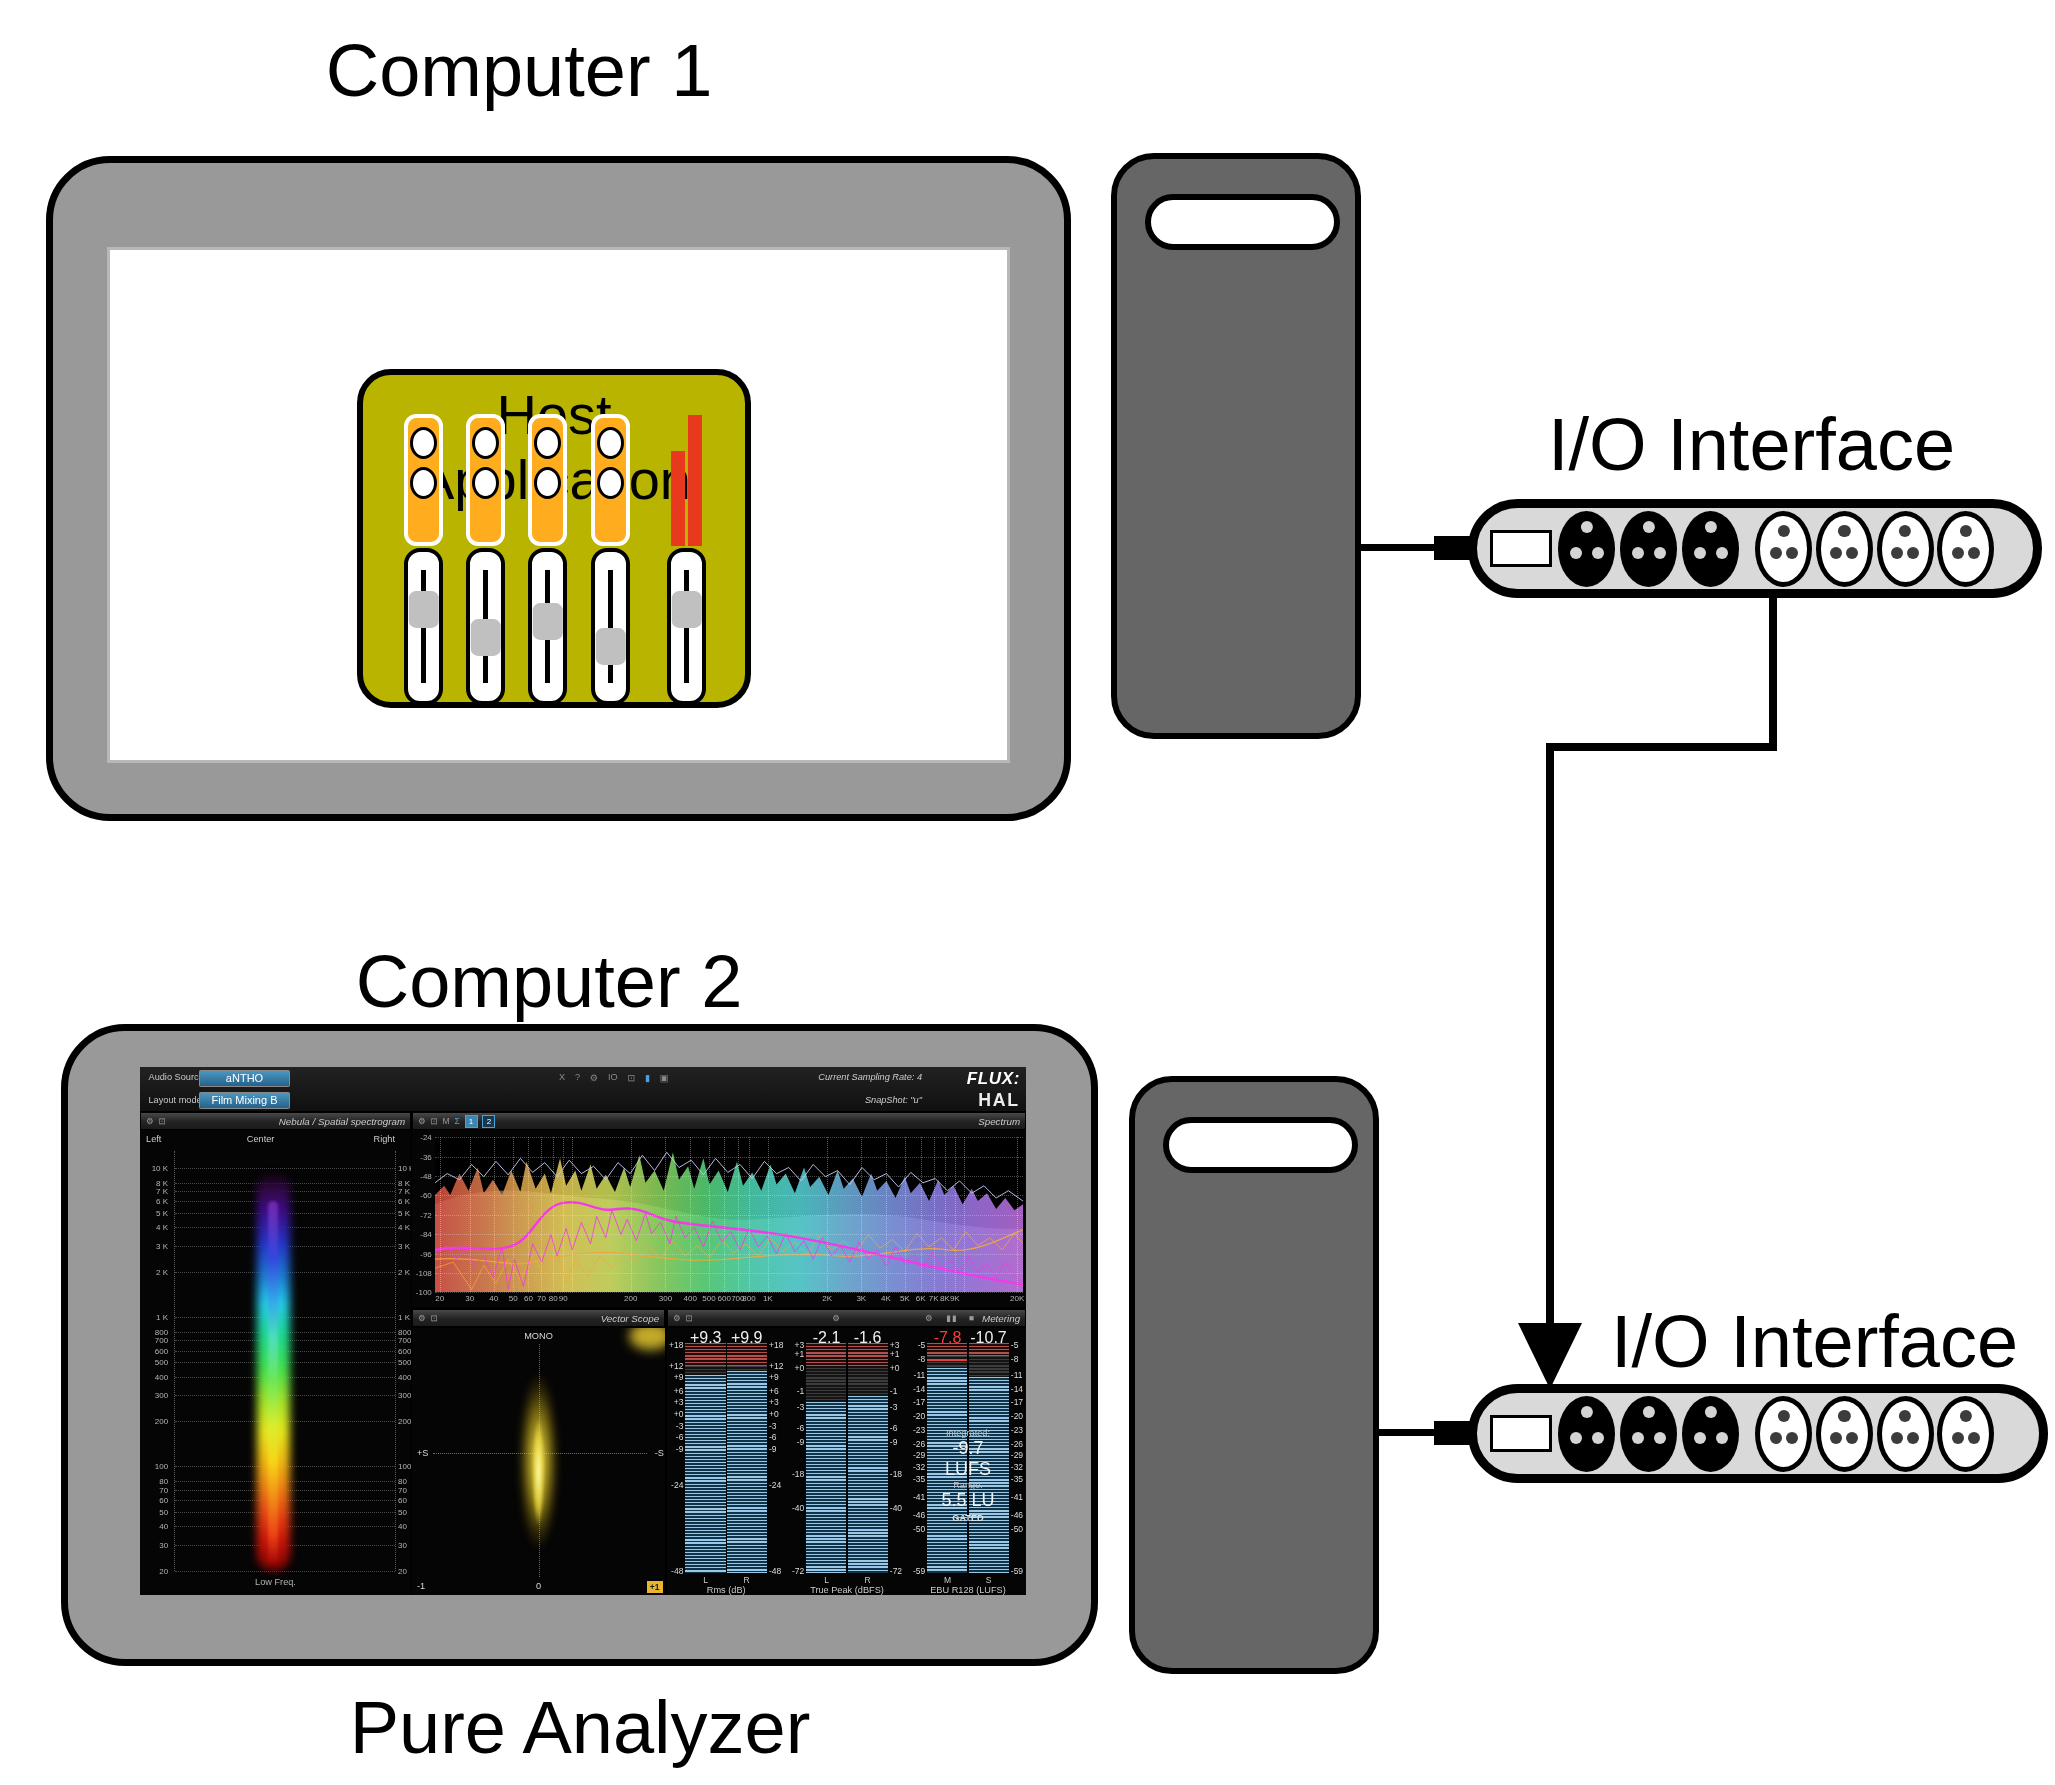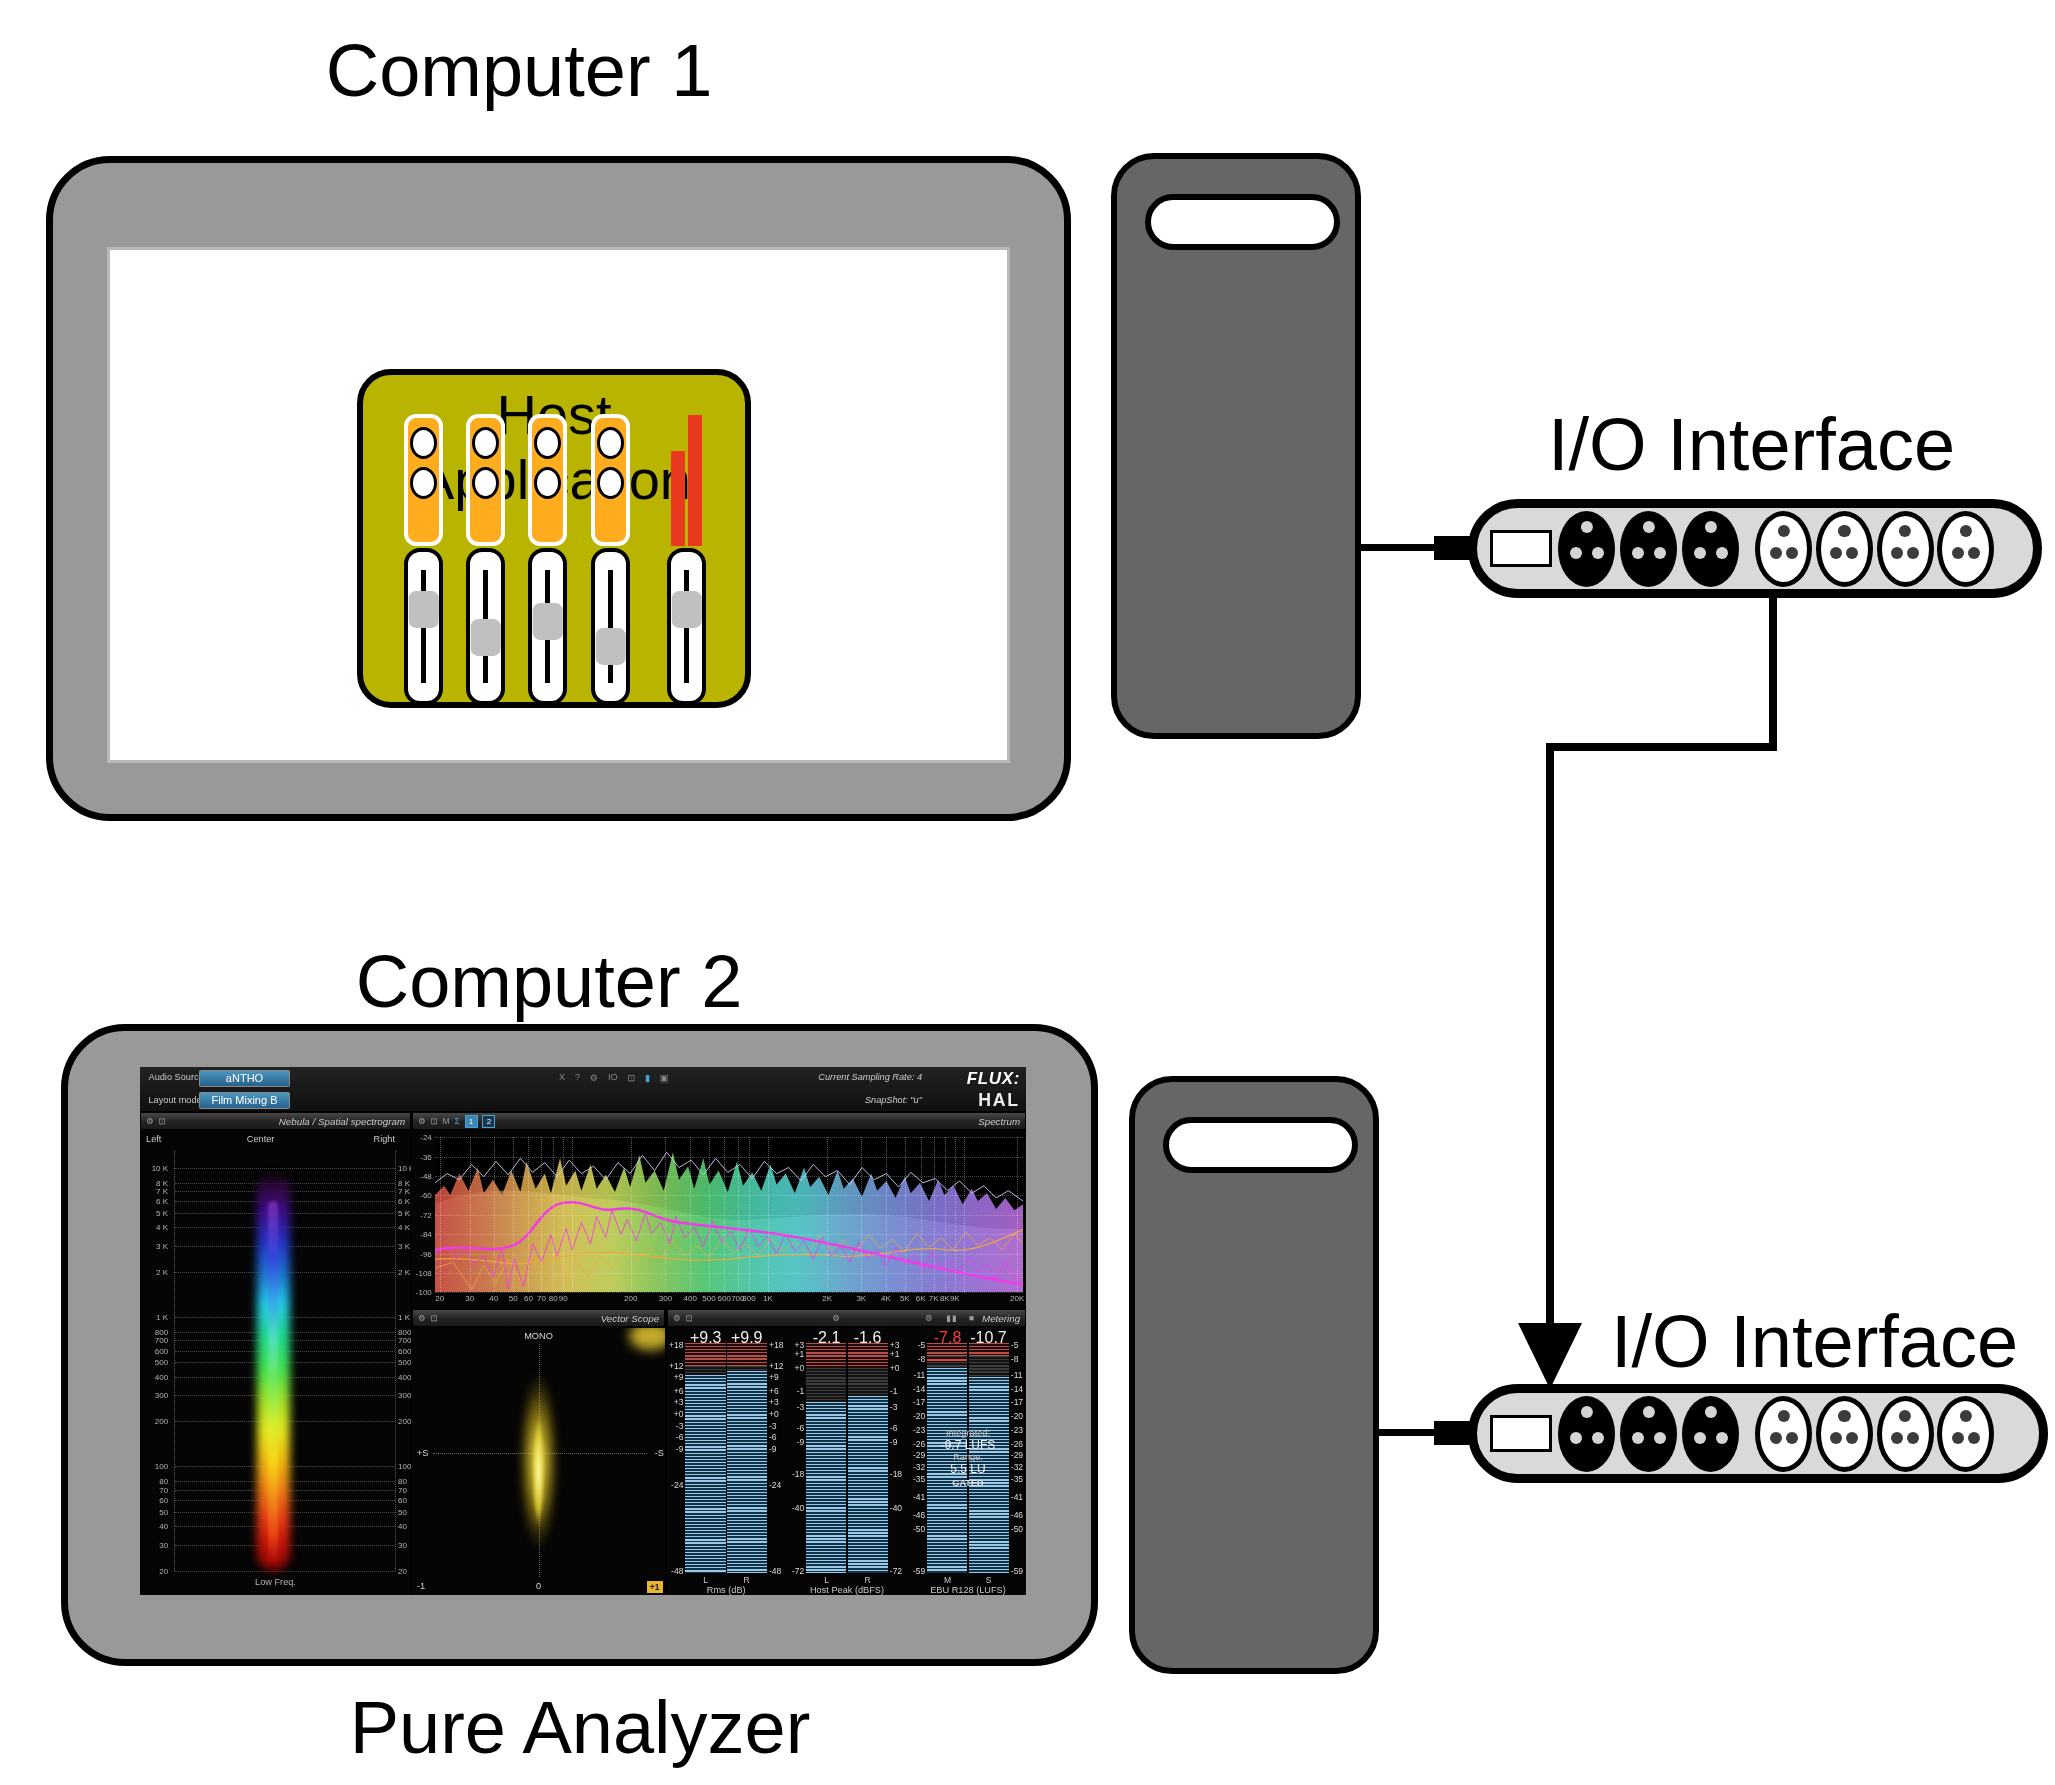--- a/index.html
+++ b/index.html
@@ -119,21 +119,21 @@
   .z{width:100%;}
   .zr{background:repeating-linear-gradient(to bottom,#b4504a 0 1.2px,#1e0d0c 1.2px 3.1px);}
   .zg{background:repeating-linear-gradient(to bottom,#3c3c3c 0 1.2px,#141414 1.2px 3.1px);}
   .zb{background:repeating-linear-gradient(to bottom,#9cc8e8 0 1.2px,#0f3349 1.2px 3.1px);flex:1;}
   .peakline{position:absolute;left:0;right:0;height:1.8px;background:#e84040;}
   .mchans{position:absolute;bottom:9.8px;left:17px;right:17px;display:flex;}
   .mchan{flex:1;text-align:center;font-size:8.5px;color:#ccc;}
   .mcap{position:absolute;bottom:0;left:0;right:0;text-align:center;font-size:9.2px;color:#ccc;white-space:nowrap;}
   #lufsbox{position:absolute;left:0;right:0;top:37%;text-align:center;color:#ddd;z-index:5;}
   #lufsbox .sm{font-size:9.2px;color:#c0c0c0;}
-  #lufsbox .lg{font-size:12px;color:#f2f2f2;}
+  #lufsbox .lg{font-size:18px;color:#f2f2f2;}
   #lufsbox .gt{font-size:9.2px;font-weight:bold;color:#e0e0e0;margin-top:2.4px;}
 </style>
 </head>
 <body>
 
 <div class="biglabel center" style="left:275px;top:27.5px;width:488px;">Computer 1</div>
 
 <div class="laptop" style="left:46px;top:156px;width:1025px;height:665px;">
   <div class="screen" style="left:54px;top:84px;width:903px;height:516px;">
     <div class="hostbox" style="left:247px;top:119px;">
@@ -631,21 +631,21 @@
               <span style="top: 57%;">-18</span>
               <span style="top: 72%;">-40</span>
               <span style="top: 99%;">-72</span>
             </div>
         </div>
         <div class="mchans">
 
         <span class="mchan">L</span>
             <span class="mchan">R</span>
           </div>
-        <div class="mcap">Host Peak (dBFS)</div>
+        <div class="mcap">True Peak (dBFS)</div>
       </div>
 
       <div class="mgroup" style="left:243px;">
         <div class="mvals">
 
         <span class="mval" style="color: rgb(255, 59, 59);">-7.8</span>
             <span class="mval" style="color: rgb(240, 240, 240);">-10.7</span>
           </div>
         <div class="mbody">
           <div class="mscale msl">

